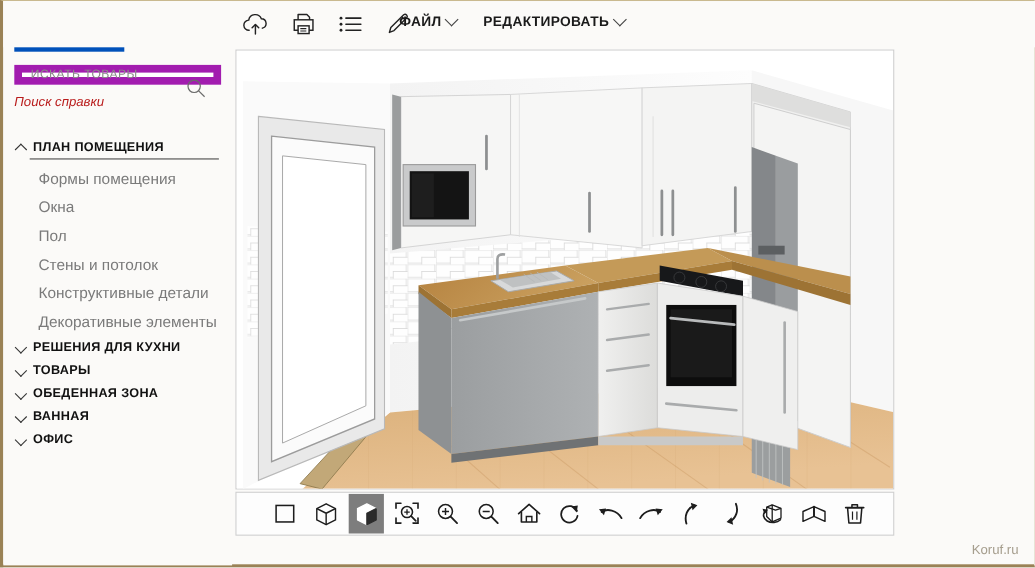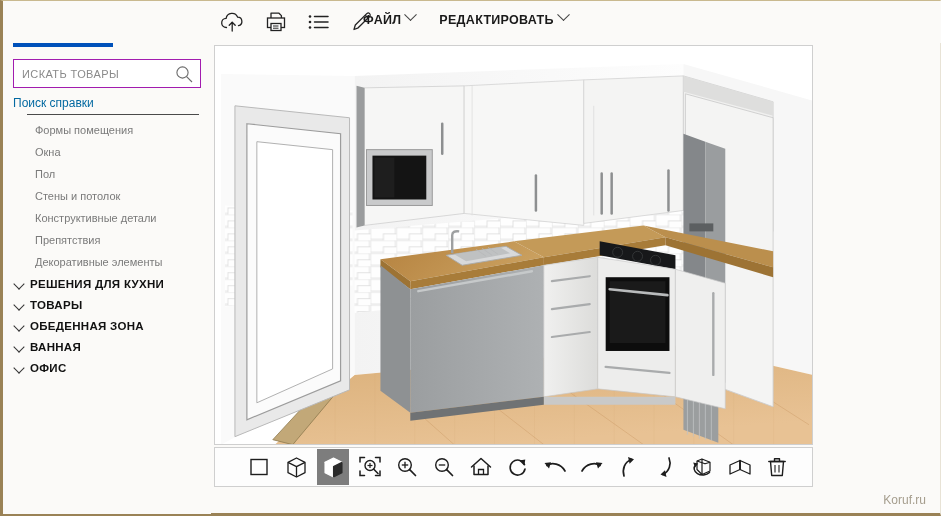--- a/index.html
+++ b/index.html
@@ -37,21 +37,21 @@
     cursor: pointer;
   }
   .tb-icon svg { display: block; }
   .menus {
     position: absolute; left: 360px; top: 12px;
     display: flex; align-items: center; gap: 24px;
   }
   .menu-item {
     font-size: 12.5px; font-weight: bold; color: #1a1a1a;
     letter-spacing: .3px; cursor: pointer;
-    display: flex; gap: 5px;
+    display: flex; align-items: center; gap: 5px;
   }
   .caret {
     display: inline-block; width: 9px; height: 9px;
     border-right: 1.5px solid #444; border-bottom: 1.5px solid #444;
     transform: rotate(45deg) translate(-2px,-2px);
   }
   .account {
     position: absolute; right: 10px; top: 7px;
     font-size: 11.5px; font-weight: bold; color: #111;
     letter-spacing: .4px; cursor: pointer;
@@ -81,38 +81,39 @@
     font-size: 19px; font-weight: bold; color: #0051ba;
     letter-spacing: .5px; line-height: 1;
   }
   .logo-reg {
     position: absolute; right: 3px; top: 2px;
     font-size: 7px; color: #ffffff;
   }
 
   .searchbox {
     position: relative;
-    width: 188px; height: 29px;
-    border: 1px solid #a21caf; background: #fff;
+    width: 188px; height: 18px;
+    border: 7px solid #a21caf; background: #fff;
     display: flex; align-items: center;
     padding: 0 8px;
     margin-bottom: 8px;
   }
   .searchbox input {
     border: none; outline: none; background: transparent;
     font-family: "Liberation Sans", sans-serif;
     font-size: 11px; color: #666; letter-spacing: .4px;
     width: 150px;
   }
   .searchbox input::placeholder { color: #8a8a8a; }
   .search-ic { position: absolute; right: 7px; top: 5px; }
 
   .help-link {
-    font-size: 12px; color: #0369a1; margin-bottom: 4px;
+    font-size: 12px; color: #b91c1c; margin-bottom: 24px;
     cursor: pointer;
+    font-style: italic;
   }
 
   .section-head {
     display: flex; align-items: center; gap: 7px;
     font-size: 11.5px; font-weight: bold; color: #111;
     letter-spacing: .3px;
     padding: 5px 0 4px 2px;
     cursor: pointer;
   }
   .chev {
@@ -120,21 +121,21 @@
     border-left: 1.4px solid #333; border-bottom: 1.4px solid #333;
   }
   .chev.down { transform: rotate(-45deg); }
   .chev.up   { transform: rotate(135deg); position: relative; top: 2px; }
 
   .section-rule {
     height: 1px; background: #4a4a4a;
     margin: 0 0 4px 14px; width: 172px;
   }
   .sub-item {
-    font-size: 11px; color: #7a7a7a;
+    font-size: 14px; color: #7a7a7a;
     padding: 5px 0 5px 22px;
     cursor: pointer;
   }
 
   
   .viewport {
     position: absolute; left: 211px; top: 44px;
     width: 599px; height: 400px;
     border: 1px solid #cfcfcf;
     background: #ffffff;
@@ -185,27 +186,30 @@
         <svg width="18" height="18" viewBox="0 0 18 18">
           <circle cx="7.5" cy="7.5" r="5.6" fill="none" stroke="#6b6b6b" stroke-width="1.1"></circle>
           <line x1="11.6" y1="11.6" x2="17" y2="17" stroke="#6b6b6b" stroke-width="1.1"></line>
         </svg>
       </span>
     </div>
 
     <div class="help-link">Поиск справки</div>
 
     <div id="sections">
+        <div class="section-head">
+          <span class="chev up"></span>
+          <span>ПЛАН ПОМЕЩЕНИЯ</span>
+        </div>
         <div class="section-rule"></div>
         <div class="sub-item">Формы помещения</div>
         <div class="sub-item">Окна</div>
         <div class="sub-item">Пол</div>
         <div class="sub-item">Стены и потолок</div>
         <div class="sub-item">Конструктивные детали</div>
-        <div class="sub-item">Препятствия</div>
         <div class="sub-item">Декоративные элементы</div>
         <div class="section-head">
           <span class="chev down"></span>
           <span>РЕШЕНИЯ ДЛЯ КУХНИ</span>
         </div>
         <div class="section-head">
           <span class="chev down"></span>
           <span>ТОВАРЫ</span>
         </div>
         <div class="section-head">

